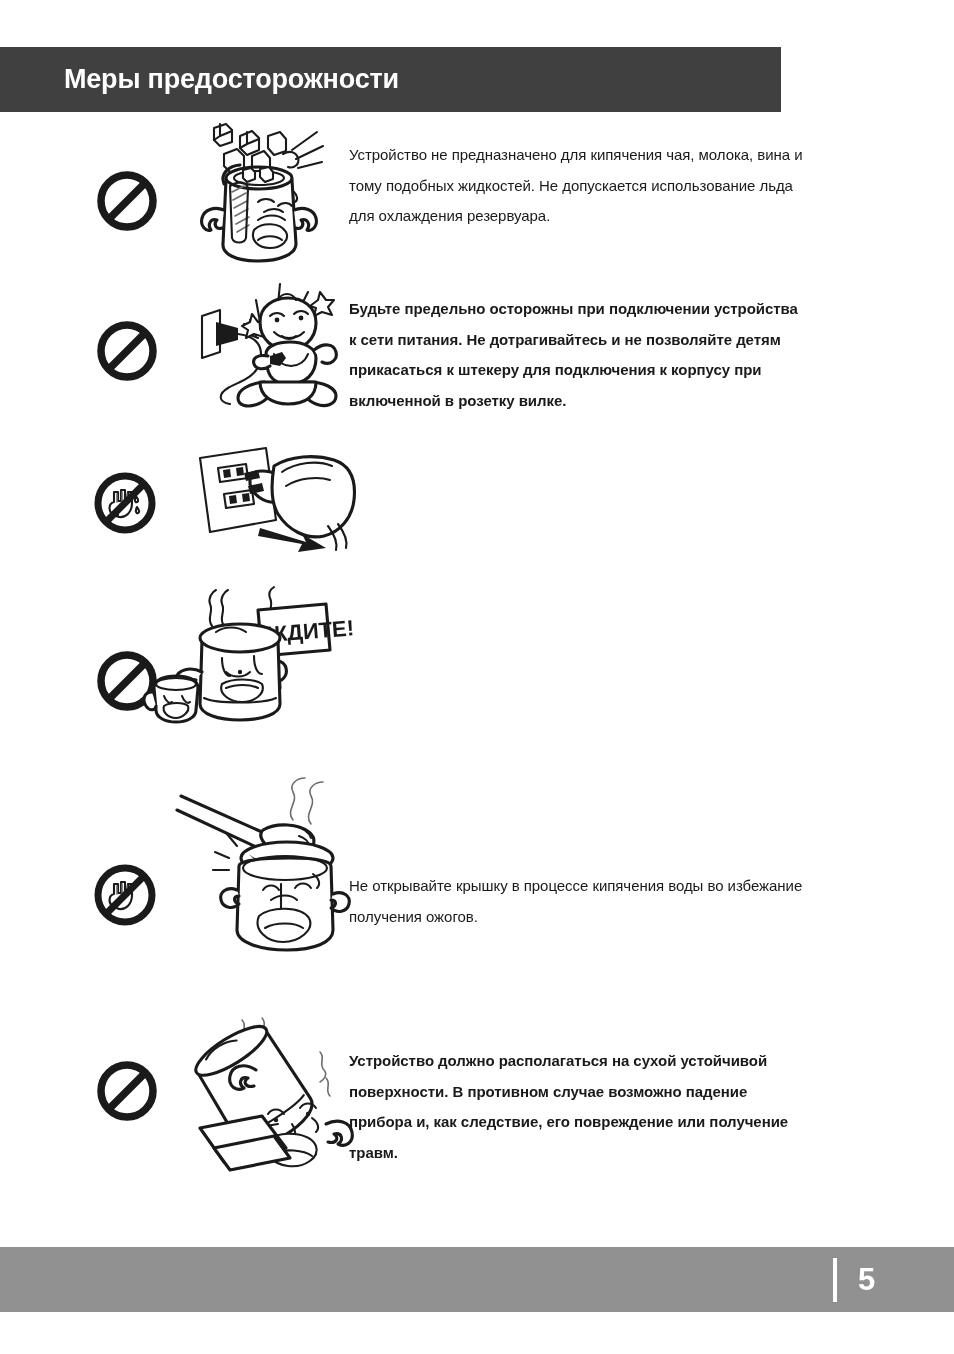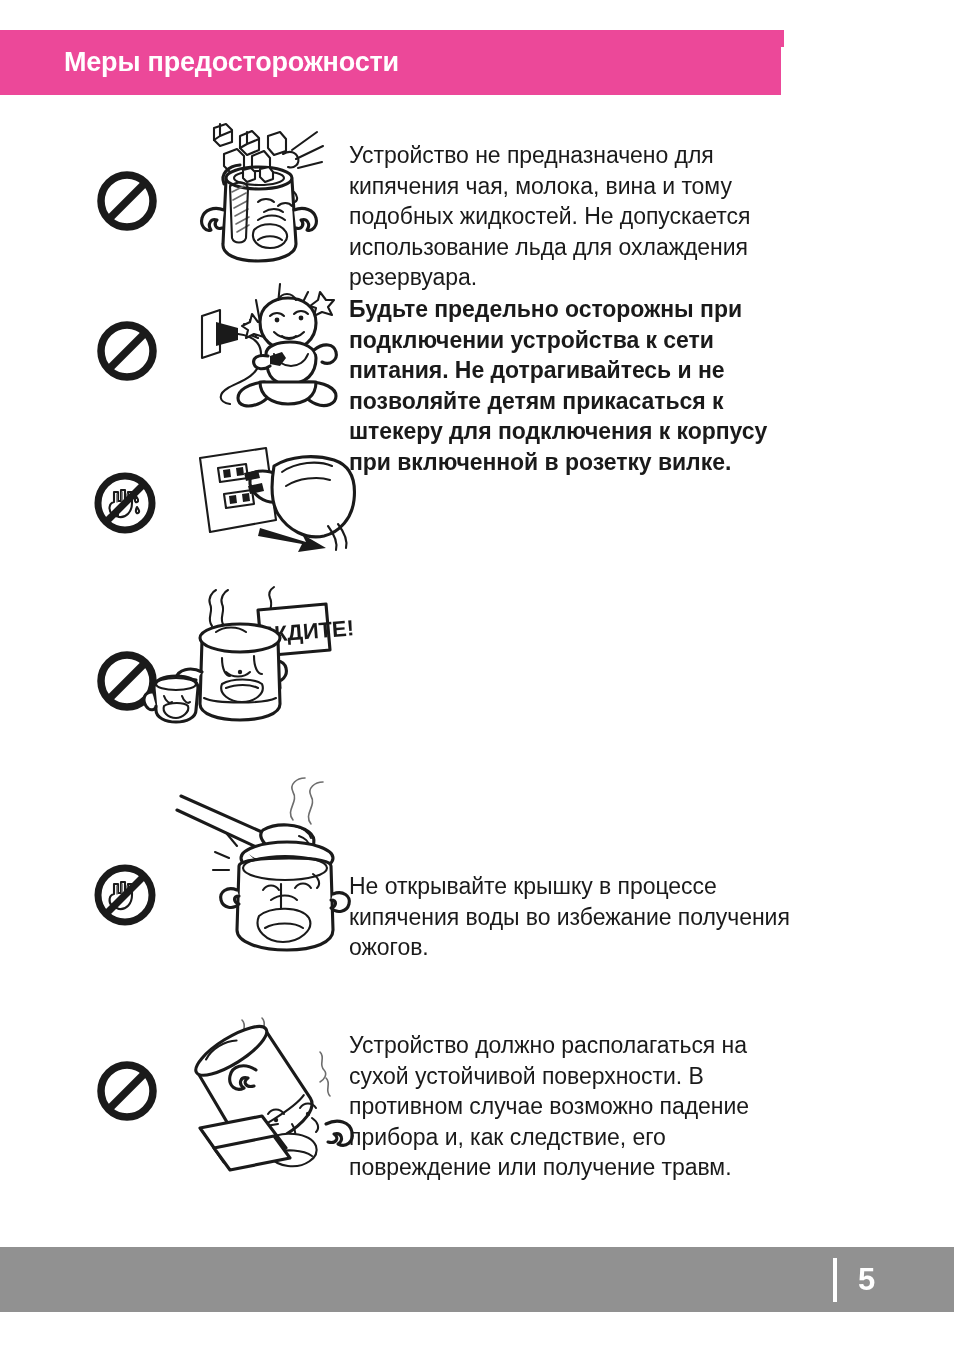--- a/index.html
+++ b/index.html
@@ -13,24 +13,24 @@
     height: 1354px;
     position: relative;
     font-family: "Liberation Sans", "DejaVu Sans", sans-serif;
     overflow: hidden;
   }
 
   
   .header-bar {
     position: absolute;
     left: 0;
-    top: 30px;
+    top: 47px;
     width: 784px;
     height: 65px;
-    background: #ec4899;
+    background: #404040;
     display: flex;
     align-items: center;
   }
   .header-title {
     color: #ffffff;
     font-size: 27px;
     font-weight: bold;
     letter-spacing: -0.2px;
     margin-left: 64px;
     white-space: nowrap;
@@ -100,21 +100,21 @@
     height: 62px;
   }
   .illus {
     position: absolute;
   }
   .rule-text {
     position: absolute;
     left: 349px;
     width: 458px;
     color: #1a1a1a;
-    font-size: 23px;
+    font-size: 15px;
     line-height: 30.5px;
     letter-spacing: -0.05px;
     text-align: left;
     white-space: pre-line;
   }
 
   svg { display: block; overflow: visible; }
   .ln { fill: none; stroke: #1a1a1a; stroke-width: 3.1; stroke-linecap: round; stroke-linejoin: round; }
   .ln-thin { fill: none; stroke: #1a1a1a; stroke-width: 2.1; stroke-linecap: round; stroke-linejoin: round; }
   .ln-hair { fill: none; stroke: #6d6d6d; stroke-width: 1.6; stroke-linecap: round; stroke-linejoin: round; }
@@ -452,20 +452,20 @@
         <path class="ln-thin" d="M104 146 C114 140 134 142 142 148"></path>
 
         <path class="fillw" d="M86 62 C74 54 62 58 60 68 C58 78 66 84 74 80 C68 76 70 68 78 70 C72 74 76 80 84 78"></path>
         <path class="fillw" d="M156 116 C168 110 180 114 182 124 C184 134 176 140 168 136 C174 132 172 124 164 126 C170 130 166 136 158 134"></path>
 
         <path class="fillw" d="M30 120 L92 108 L116 140 L54 154 Z"></path>
         <path class="ln-thin" d="M30 120 L54 154"></path>
         <path class="fillw" d="M44 140 L104 128 L120 150 L60 162 Z"></path>
       </svg>
     </div>
-    <div class="rule-text" style="top:28px;">Устройство должно располагаться на сухой устойчивой поверхности. В противном случае возможно падение прибора и, как следствие, его повреждение или получение травм.</div>
+    <div class="rule-text" style="top:44px;font-weight:bold;">Устройство должно располагаться на сухой устойчивой поверхности. В противном случае возможно падение прибора и, как следствие, его повреждение или получение травм.</div>
   </div>
 
 </div>
 
 <div class="footer-bar"></div>
 <div class="footer-sep"></div>
 <div class="page-number">5</div>
 
 </body></html>

